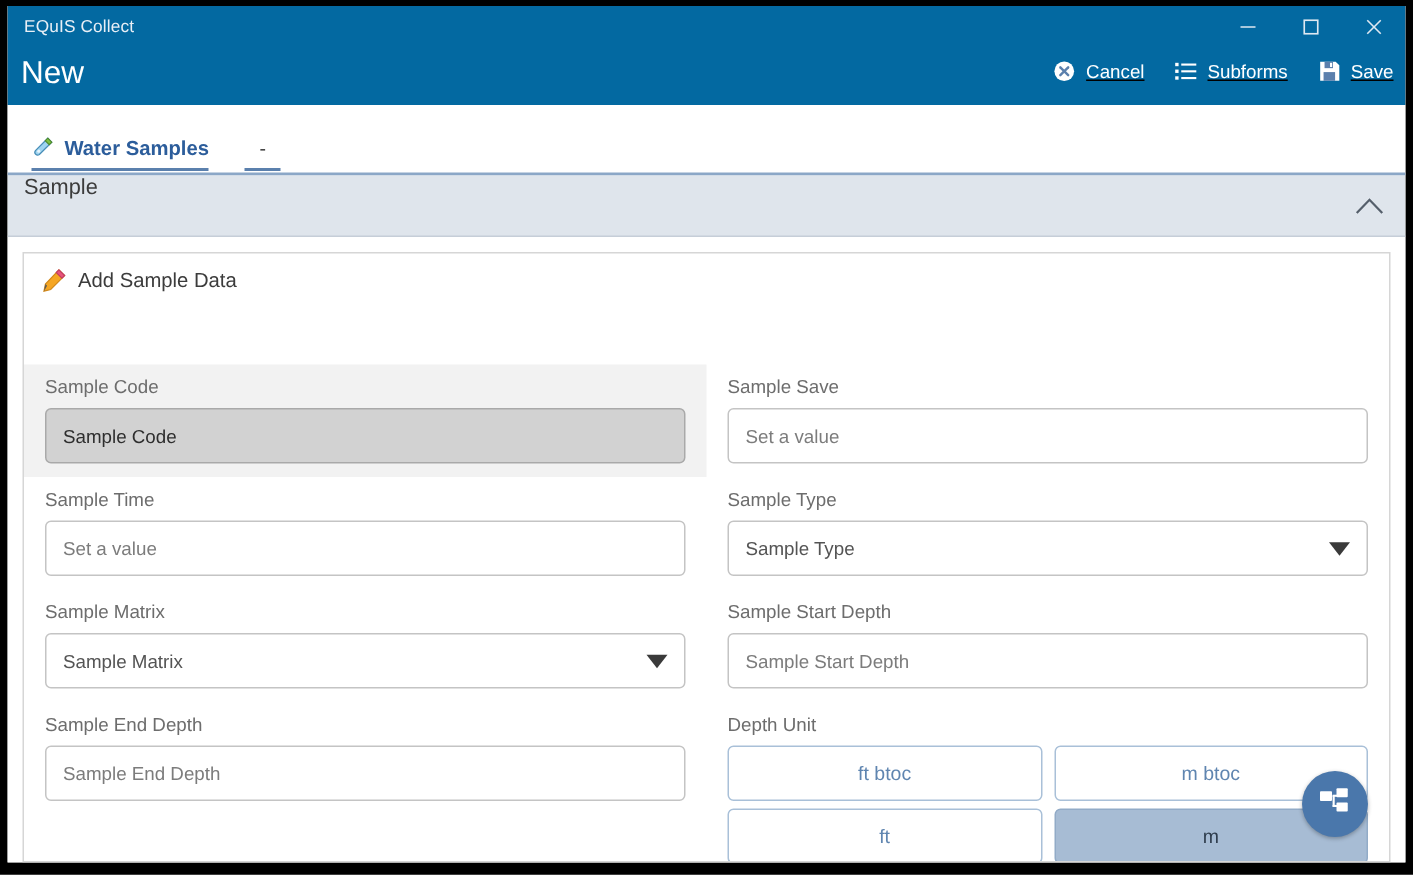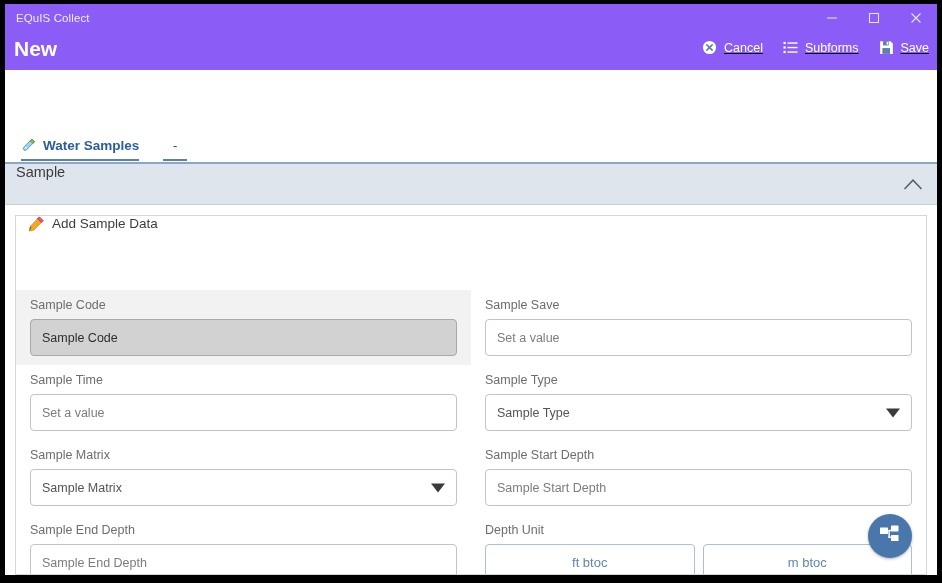--- a/index.html
+++ b/index.html
@@ -24,38 +24,38 @@
     background: #ffffff;
     overflow: hidden;
     display: flex;
     flex-direction: column;
   }
 
   
   .titlebar {
     position: relative;
     height: 66px;
-    background: #8b5cf6;
+    background: #0369a1;
     flex: 0 0 auto;
   }
   .app-title {
     position: absolute;
     left: 11px;
     top: 8px;
     font-size: 11.5px;
     color: #e9eff6;
     letter-spacing: .1px;
   }
   .page-title {
     position: absolute;
     left: 9px;
     top: 33px;
     font-size: 21px;
     color: #ffffff;
-    font-weight: 700;
+    font-weight: 400;
   }
 
   
   .winbtns {
     position: absolute;
     right: 0;
     top: 0;
     display: flex;
     height: 28px;
   }
@@ -96,21 +96,20 @@
   }
   .action .ico svg { display: block; }
 
   
   .tabstrip {
     position: relative;
     height: 45px;
     background: #ffffff;
     border-bottom: 2px solid #8ba7c7;
     flex: 0 0 auto;
-    margin-top: 47px;
   }
   .tab {
     position: absolute;
     bottom: 1px;
     display: flex;
     align-items: center;
     gap: 7px;
     padding-bottom: 6px;
     border-bottom: 2.5px solid #5b80ad;
   }
@@ -169,21 +168,21 @@
     position: relative;
     height: 100%;
     border: 1px solid #d6d6d6;
     background: #ffffff;
     box-sizing: border-box;
     overflow: hidden;
   }
   .card-header {
     height: 35px;
     display: flex;
-    align-items: flex-start;
+    align-items: center;
     gap: 8px;
     padding-left: 12px;
     box-sizing: border-box;
   }
   .card-header-label {
     font-size: 13.5px;
     color: #3c3c3c;
   }
   .pencil-icon { width: 16px; height: 16px; display: block; }
 

